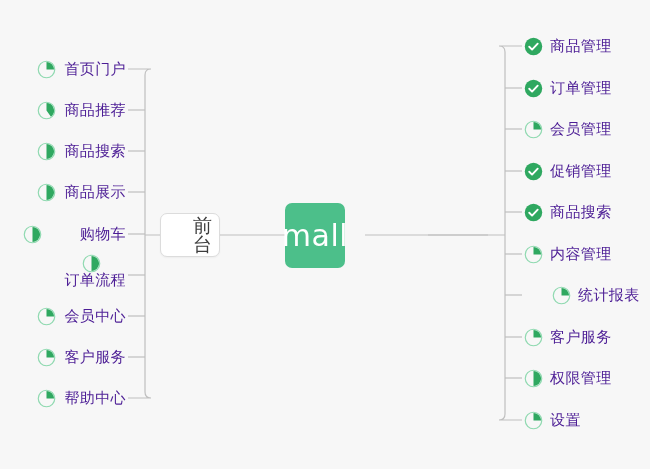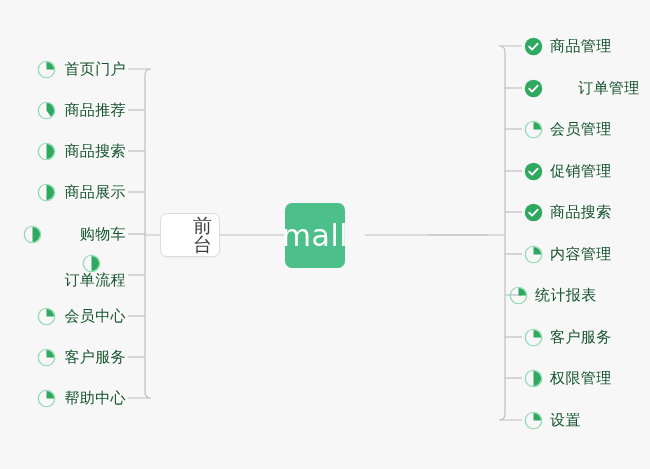--- a/index.html
+++ b/index.html
@@ -33,21 +33,21 @@
     align-items: center;
     height: 26px;
     white-space: nowrap;
   }
   .leaf.left {
     justify-content: flex-end;
     flex-direction: row;
   }
   .leaf-label {
     font-size: 15px;
-    color: #14532d;
+    color: #4c1d95;
     letter-spacing: 0.4px;
     line-height: 1;
   }
   .leaf.left .leaf-label { margin-left: 8px; }
   .leaf.right .leaf-label { margin-left: 7px; }
 
   .status-icon {
     flex: 0 0 auto;
     width: 19px;
     height: 19px;
@@ -182,21 +182,21 @@
         </svg>
         <span class="leaf-label">帮助中心</span>
       </div>
       <div class="leaf right" style="top: 33px; left: 524px;">
         <svg class="status-icon" viewBox="0 0 24 24">
           <circle cx="12" cy="12" r="11" fill="#2fa860"></circle>
           <path d="M6.6 12.3 L10.2 15.9 L17.3 8.4" fill="none" stroke="#ffffff" stroke-width="2.4" stroke-linecap="round" stroke-linejoin="round"></path>
         </svg>
         <span class="leaf-label">商品管理</span>
       </div>
-      <div class="leaf right" style="top: 75px; left: 524px; gap: 28px;">
+      <div class="leaf right" style="top: 75px; left: 524px;">
         <svg class="status-icon" viewBox="0 0 24 24">
           <circle cx="12" cy="12" r="11" fill="#2fa860"></circle>
           <path d="M6.6 12.3 L10.2 15.9 L17.3 8.4" fill="none" stroke="#ffffff" stroke-width="2.4" stroke-linecap="round" stroke-linejoin="round"></path>
         </svg>
         <span class="leaf-label">订单管理</span>
       </div>
       <div class="leaf right" style="top: 116px; left: 524px;">
         <svg class="status-icon" viewBox="0 0 24 24">
           <path d="M 12 12 L 12 2.4000000000000004 A 9.6 9.6 0 0 1 21.6 12 Z" fill="#2fa860"></path>
           <circle cx="12" cy="12" r="10.4" fill="none" stroke="#8fd9b0" stroke-width="1.5"></circle>
@@ -217,21 +217,21 @@
         </svg>
         <span class="leaf-label">商品搜索</span>
       </div>
       <div class="leaf right" style="top: 241px; left: 524px;">
         <svg class="status-icon" viewBox="0 0 24 24">
           <path d="M 12 12 L 12 2.4000000000000004 A 9.6 9.6 0 0 1 21.6 12 Z" fill="#2fa860"></path>
           <circle cx="12" cy="12" r="10.4" fill="none" stroke="#8fd9b0" stroke-width="1.5"></circle>
         </svg>
         <span class="leaf-label">内容管理</span>
       </div>
-      <div class="leaf right" style="top: 282px; left: 509px; justify-content: flex-end;">
+      <div class="leaf right" style="top: 282px; left: 552px; justify-content: flex-end;">
         <svg class="status-icon" viewBox="0 0 24 24">
           <path d="M 12 12 L 12 2.4000000000000004 A 9.6 9.6 0 0 1 21.6 12 Z" fill="#2fa860"></path>
           <circle cx="12" cy="12" r="10.4" fill="none" stroke="#8fd9b0" stroke-width="1.5"></circle>
         </svg>
         <span class="leaf-label">统计报表</span>
       </div>
       <div class="leaf right" style="top: 324px; left: 524px;">
         <svg class="status-icon" viewBox="0 0 24 24">
           <path d="M 12 12 L 12 2.4000000000000004 A 9.6 9.6 0 0 1 21.6 12 Z" fill="#2fa860"></path>
           <circle cx="12" cy="12" r="10.4" fill="none" stroke="#8fd9b0" stroke-width="1.5"></circle>

